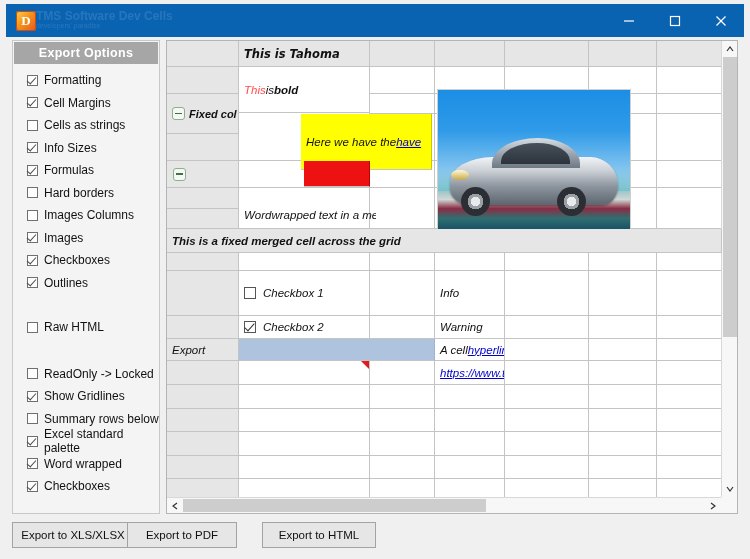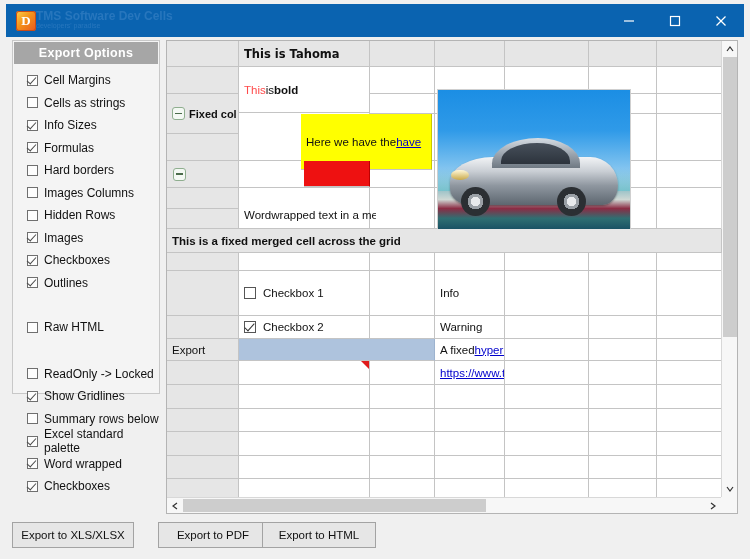--- a/index.html
+++ b/index.html
@@ -49,21 +49,21 @@
   .wbtn svg{display:block;}
 
   
   .client{
     position:absolute;left:6px;top:37px;width:738px;height:481px;
     background:#f0f0f0;
   }
 
   
   .sidebar{
-    position:absolute;left:6px;top:3px;width:148px;height:354px;
+    position:absolute;left:6px;top:3px;width:148px;height:474px;
     background:#f4f4f4;border:1px solid #c8c8c8;
     box-sizing:border-box;
   }
   .sidebar-header{
     position:absolute;left:1px;top:1px;width:144px;height:22px;
     background:#a6a6a6;color:#ffffff;
     font-weight:bold;font-size:12.5px;
     display:flex;align-items:center;justify-content:center;
     letter-spacing:.3px;
   }
@@ -90,21 +90,21 @@
     overflow:hidden;
   }
   .gridsurface{position:absolute;left:0;top:0;width:555px;height:457px;overflow:hidden;}
   .cell{
     position:absolute;box-sizing:border-box;
     border-right:1px solid #c4c4c4;border-bottom:1px solid #c4c4c4;
     font-size:11.5px;color:#111;background:#ffffff;
     overflow:hidden;white-space:nowrap;
   }
   .cell.fixed{background:#e6e6e6;}
-  .cell.pad{padding:0 5px;display:flex;align-items:center;}
+  .cell.pad{padding:0 5px;display:flex;align-items:center;font-style:italic;}
   .bold{font-weight:bold;}
   .yellow{background:#ffff00;}
   .red{background:#ee1111;}
   .sel{background:#aec3dd;}
   .link{color:#0000cc;text-decoration:underline;}
   .redtxt{color:#ff4a4a;}
   .tahoma{font-family:"DejaVu Sans", sans-serif;}
 
   .node{
     width:13px;height:13px;box-sizing:border-box;
@@ -221,20 +221,24 @@
     </div>
   </div>
 
   <div class="client">
 
     <div class="sidebar">
       <div class="sidebar-header">Export Options</div>
       <div class="opt-list" id="optlist">
           <div class="opt">
             <span class="cb on"></span>
+            <span>Formatting</span>
+          </div>
+          <div class="opt">
+            <span class="cb on"></span>
             <span>Cell Margins</span>
           </div>
           <div class="opt">
             <span class="cb"></span>
             <span>Cells as strings</span>
           </div>
           <div class="opt">
             <span class="cb on"></span>
             <span>Info Sizes</span>
           </div>
@@ -242,24 +246,20 @@
             <span class="cb on"></span>
             <span>Formulas</span>
           </div>
           <div class="opt">
             <span class="cb"></span>
             <span>Hard borders</span>
           </div>
           <div class="opt">
             <span class="cb"></span>
             <span>Images Columns</span>
-          </div>
-          <div class="opt">
-            <span class="cb"></span>
-            <span>Hidden Rows</span>
           </div>
           <div class="opt">
             <span class="cb on"></span>
             <span>Images</span>
           </div>
           <div class="opt">
             <span class="cb on"></span>
             <span>Checkboxes</span>
           </div>
           <div class="opt">
@@ -421,21 +421,21 @@
         <div class="cell" style="left:422px;top:275px;width:68px;height:23px;"></div>
         <div class="cell" style="left:490px;top:275px;width:65px;height:23px;"></div>
 
         <div class="cell fixed pad" style="left:0;top:298px;width:72px;height:22px;">
           <span>Export</span>
         </div>
         <div class="cell sel" style="left:72px;top:298px;width:196px;height:22px;border-right:1px solid #9db3cf;">
           <span></span>
         </div>
         <div class="cell pad" style="left:268px;top:298px;width:70px;height:22px;">
-          <span>A fixed </span>
+          <span>A cell </span>
             <span class="link">hyperlink</span>
         </div>
         <div class="cell" style="left:338px;top:298px;width:84px;height:22px;"></div>
         <div class="cell" style="left:422px;top:298px;width:68px;height:22px;"></div>
         <div class="cell" style="left:490px;top:298px;width:65px;height:22px;"></div>
 
         <div class="cell fixed" style="left:0;top:320px;width:72px;height:24px;"></div>
         <div class="cell" style="left:72px;top:320px;width:131px;height:24px;">
           <span class="tri" style="right:0;top:0;"></span>
         </div>
@@ -512,16 +512,16 @@
               <polyline points="1,1 5,4 1,7" fill="none" stroke="#333" stroke-width="1.2"></polyline>
             </svg>
         </div>
       </div>
       <div class="sbcorner"></div>
     </div>
   </div>
 
   <div class="btnbar">
     <div class="btn" style="left:6px;width:122px;">Export to XLS/XLSX</div>
-    <div class="btn" style="left:152px;width:110px;">Export to PDF</div>
+    <div class="btn" style="left:121px;width:110px;">Export to PDF</div>
     <div class="btn" style="left:256px;width:114px;">Export to HTML</div>
   </div>
 </div>
 
 </body></html>

